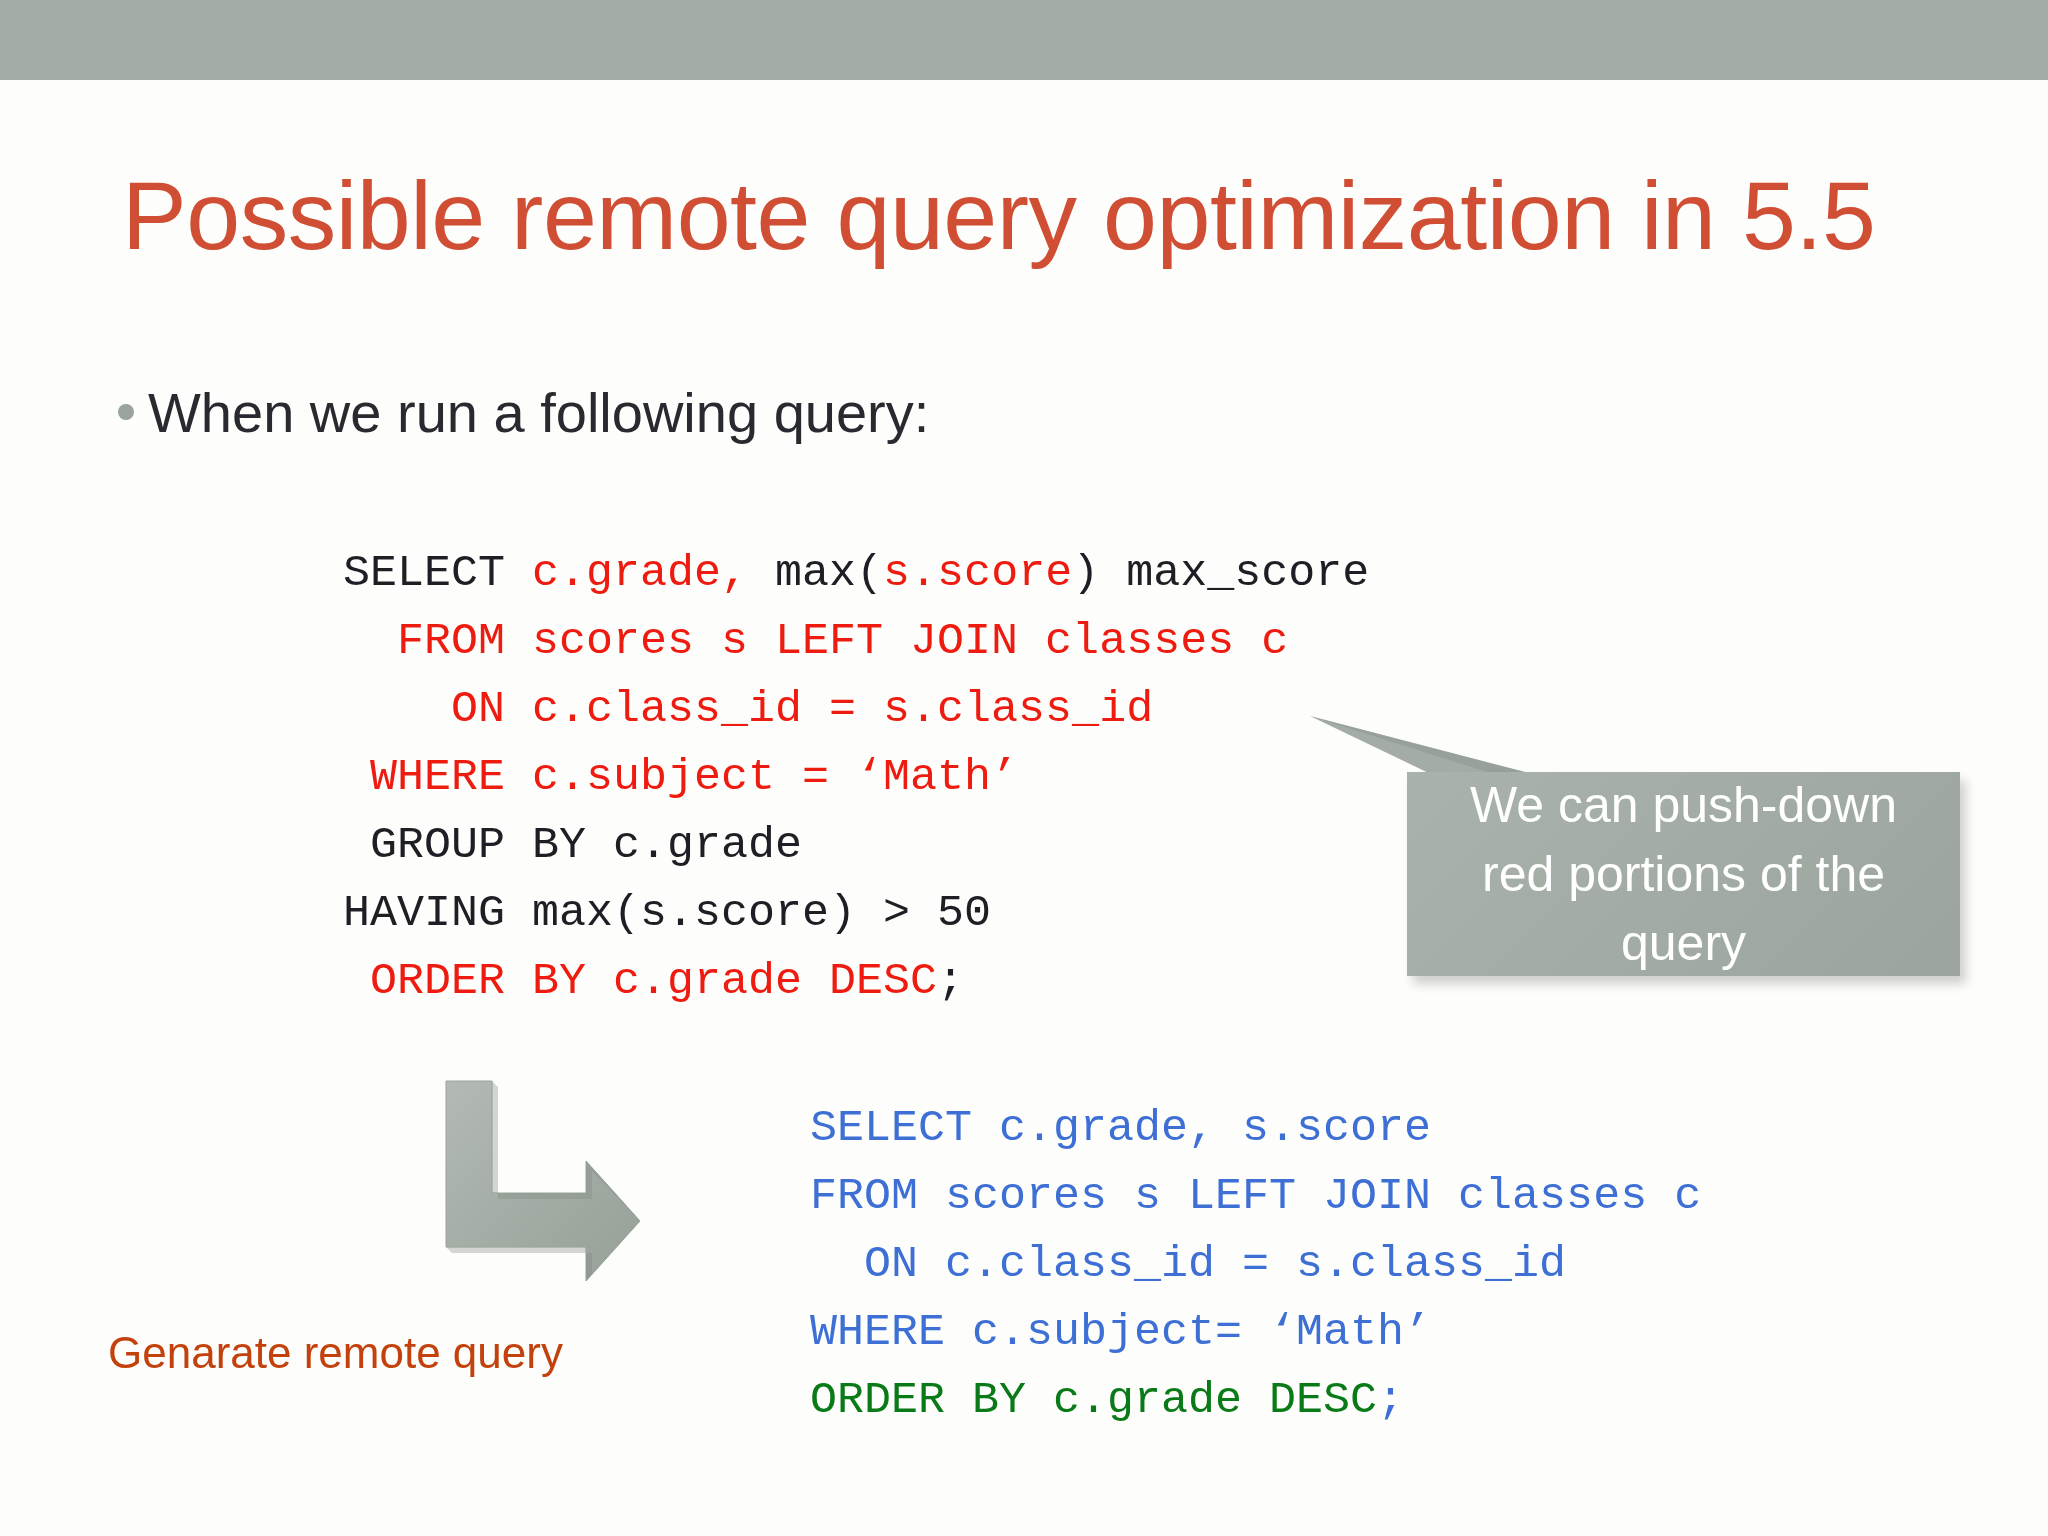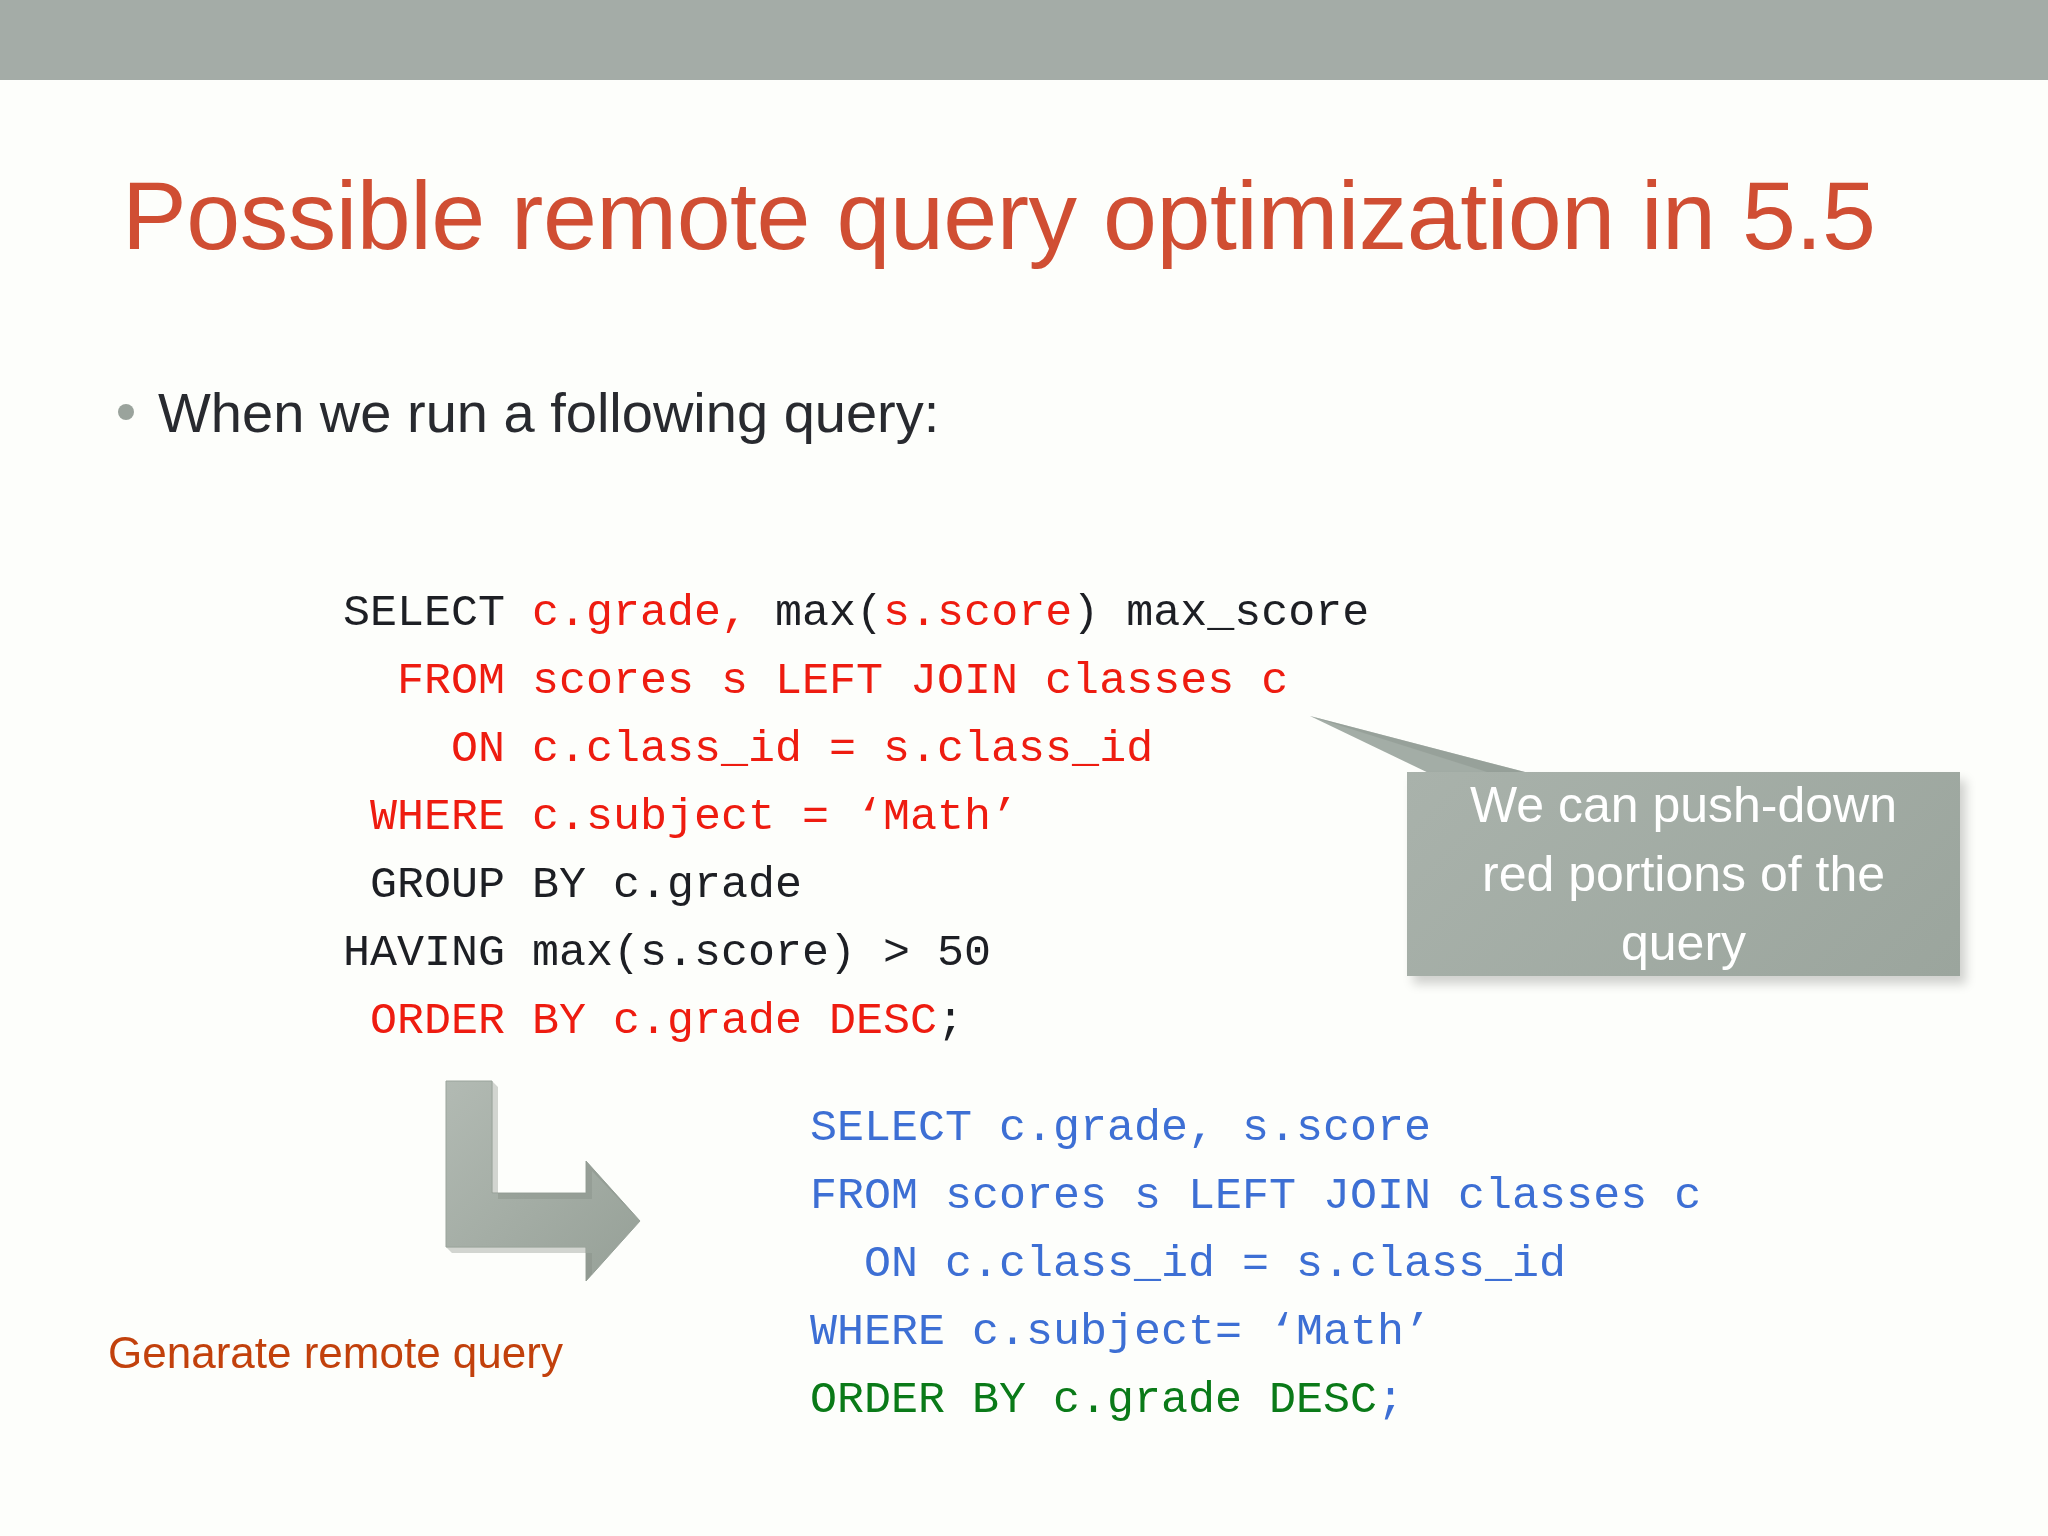--- a/index.html
+++ b/index.html
@@ -30,21 +30,21 @@
     letter-spacing:-0.5px;
     white-space:nowrap;
   }
 
   
   #bullet-row {
     position:absolute;
     left:118px; top:385px;
     display:flex;
     align-items:baseline;
-    gap:24px;
+    gap:14px;
   }
   #bullet-dot {
     width:16px; height:16px;
     border-radius:50%;
     background:#9aa39c;
     display:inline-block;
     position:relative; top:-12px;
     flex:0 0 auto;
   }
   #bullet-text {
@@ -60,21 +60,20 @@
     font-family:"Liberation Mono", "DejaVu Sans Mono", monospace;
     font-size:45px;
     line-height:68px;
     white-space:pre;
   }
   .sql-line { display:block; white-space:pre; }
 
   #sql-main {
     left:262px; top:540px;
     text-align:right;
-    margin-top:40px;
   }
   #sql-main .sql-line { text-align:left; }
   
   .kw {
     display:inline-block;
     width:9ch;
     text-align:right;
   }
 
   #sql-remote {

